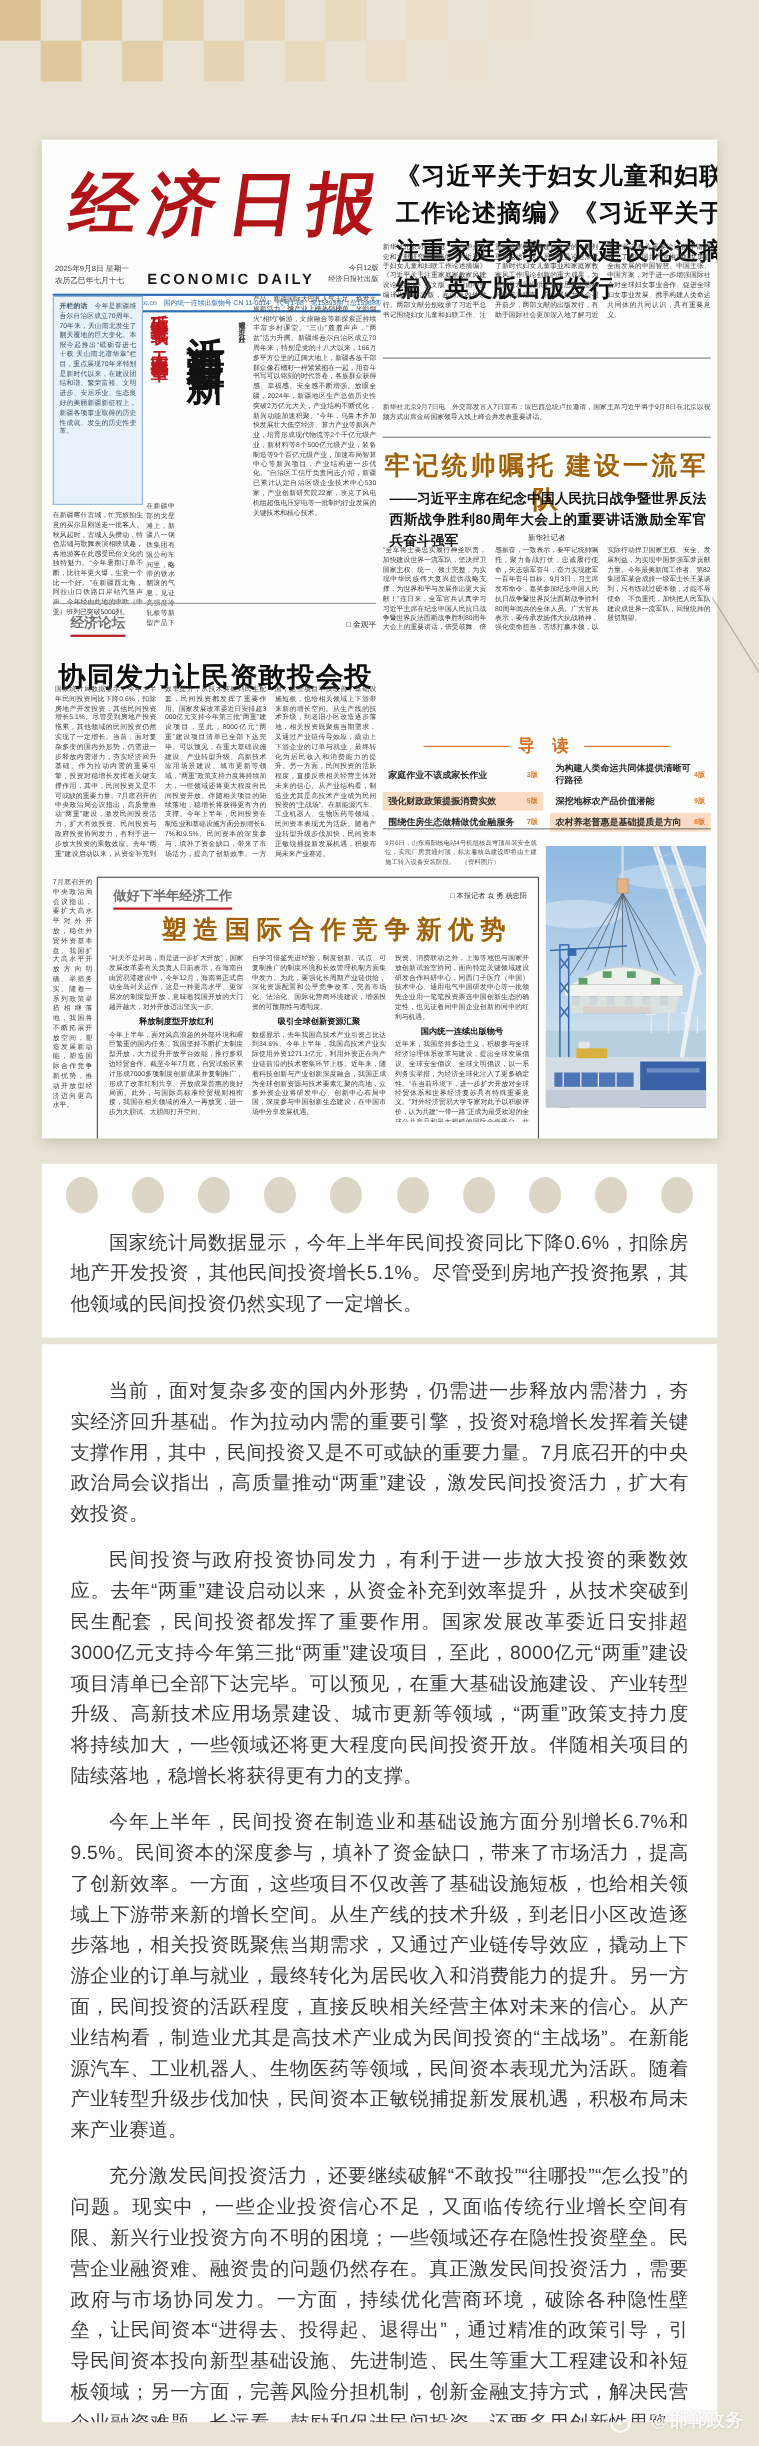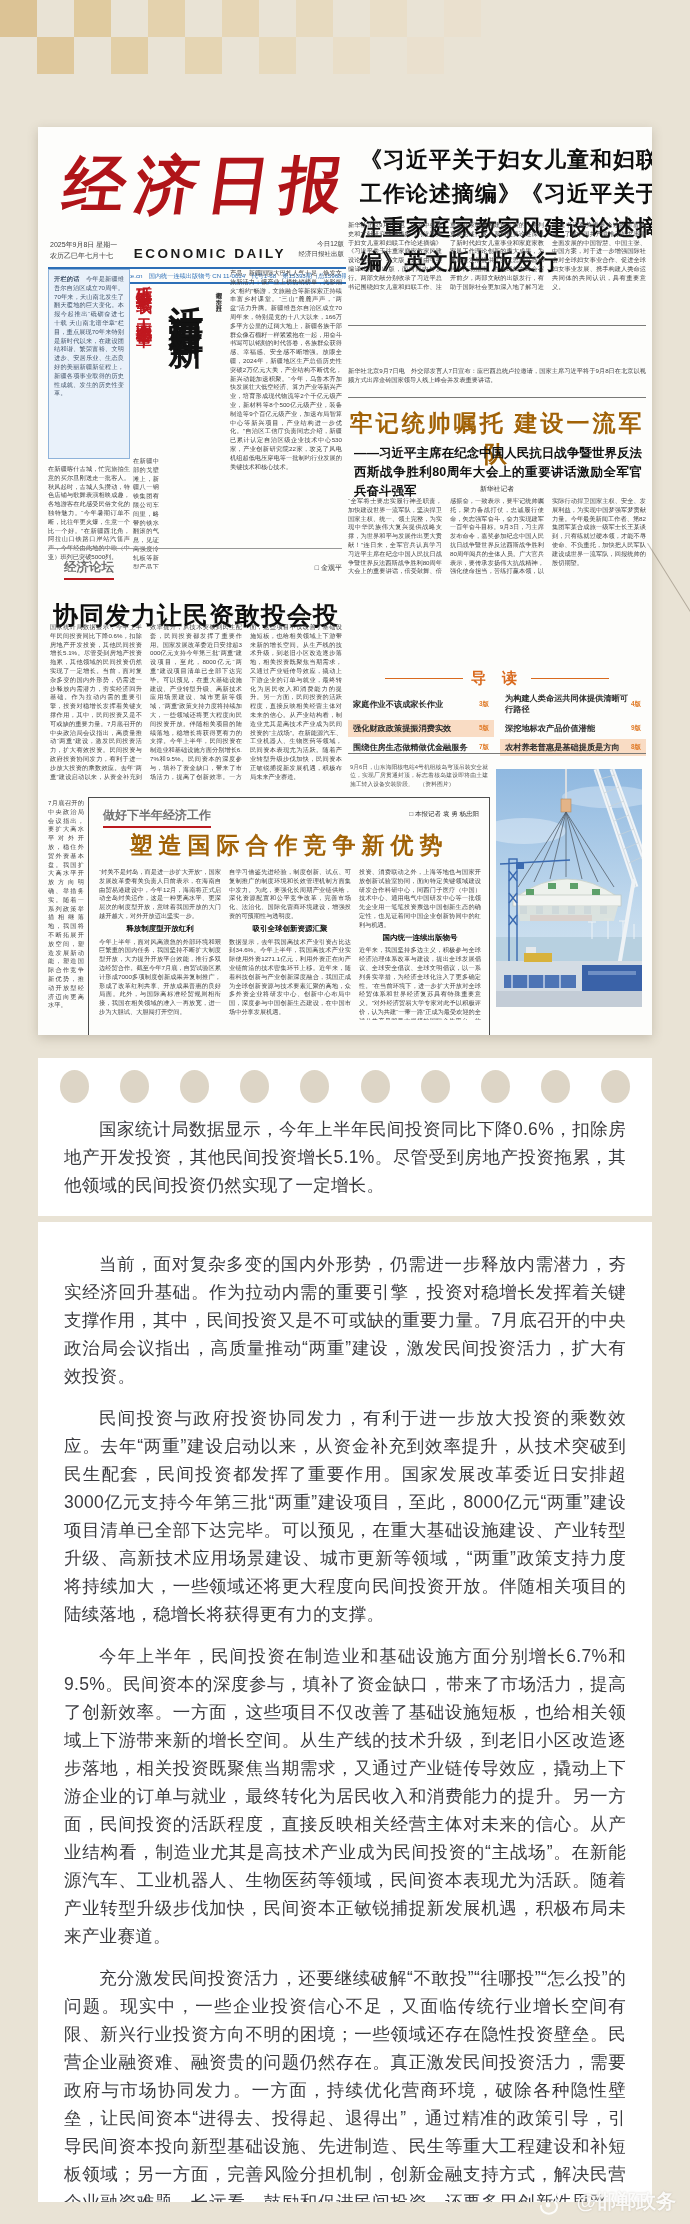--- a/index.html
+++ b/index.html
@@ -18,21 +18,21 @@
   .vert{writing-mode:vertical-rl;text-orientation:upright;}
   .daodu-cell{display:flex;justify-content:space-between;align-items:center;padding:3px 5px;font-size:8.2px;font-weight:bold;color:#2e2e2e;}
   .daodu-cell .pg{color:#e07b28;font-size:6.5px;font-weight:bold;margin-left:3px;flex:none;}
   .shaded{background:#f9dcc4;}
   .card{position:absolute;left:38px;background:#ffffff;overflow:hidden;}
   .bodytxt{font-size:17.5px;line-height:28px;color:#3b3b3f;text-align:justify;text-indent:2em;letter-spacing:.3px;margin:0 0 14px 0;}
   .dotrow{display:flex;justify-content:space-between;padding:0 22px;}
   .dot{width:29px;height:33px;border-radius:50%;background:#ddd5c6;}
   .subheadline{font-size:12.5px;font-weight:bold;color:#101010;line-height:19px;text-align:justify;}
   .colsub{font-size:7.5px;font-weight:bold;text-align:center;margin:4px 0;color:#111;}
-  .wm{display:flex;align-items:flex-end;gap:15px;color:rgba(255,255,255,.9);font-size:20px;font-weight:bold;text-shadow:0 0 2px rgba(120,110,90,.35);}
+  .wm{display:flex;align-items:flex-start;gap:15px;color:rgba(255,255,255,.9);font-size:17px;font-weight:bold;text-shadow:0 0 2px rgba(120,110,90,.35);}
   .crease{position:absolute;width:110px;height:1px;background:rgba(110,100,85,.45);transform:rotate(58deg);transform-origin:left top;}
 </style>
 </head>
 <body>
 
 <div class="page">
 
   <div>
     <div class="sq" style="left:0;top:0;background:#dcc395;"></div>
     <div class="sq" style="left:74px;top:0;background:#e0cb9f;"></div>
@@ -238,21 +238,21 @@
     <div class="abs bigsans" style="left:12px;top:472px;width:292px;text-align:center;font-size:25px;letter-spacing:1px;">协同发力让民资敢投会投</div>
     <div class="abs tinytxt cols3" style="left:12px;top:496px;width:292px;height:164px;">
       <span>国家统计局数据显示，今年上半年民间投资同比下降0.6%，扣除房地产开发投资，其他民间投资增长5.1%。尽管受到房地产投资拖累，其他领域的民间投资仍然实现了一定增长。</span><span>当前，面对复杂多变的国内外形势，仍需进一步释放内需潜力，夯实经济回升基础。作为拉动内需的重要引擎，投资对稳增长发挥着关键支撑作用，其中，民间投资又是不可或缺的重要力量。7月底召开的中央政治局会议指出，高质量推动“两重”建设，激发民间投资活力，扩大有效投资。</span><span>民间投资与政府投资协同发力，有利于进一步放大投资的乘数效应。去年“两重”建设启动以来，从资金补充到效率提升，从技术突破到民生配套，民间投资都发挥了重要作用。国家发展改革委近日安排超3000亿元支持今年第三批“两重”建设项目，至此，8000亿元“两重”建设项目清单已全部下达完毕。可以预见，在重大基础设施建设、产业转型升级、高新技术应用场景建设、城市更新等领域，“两重”政策支持力度将持续加大，一些领域还将更大程度向民间投资开放。伴随相关项目的陆续落地，稳增长将获得更有力的支撑。</span><span>今年上半年，民间投资在制造业和基础设施方面分别增长6.7%和9.5%。民间资本的深度参与，填补了资金缺口，带来了市场活力，提高了创新效率。一方面，这些项目不仅改善了基础设施短板，也给相关领域上下游带来新的增长空间。从生产线的技术升级，到老旧小区改造逐步落地，相关投资既聚焦当期需求，又通过产业链传导效应，撬动上下游企业的订单与就业，最终转化为居民收入和消费能力的提升。另一方面，民间投资的活跃程度，直接反映相关经营主体对未来的信心。从产业结构看，制造业尤其是高技术产业成为民间投资的“主战场”。在新能源汽车、工业机器人、生物医药等领域，民间资本表现尤为活跃。随着产业转型升级步伐加快，民间资本正敏锐捕捉新发展机遇，积极布局未来产业赛道。</span>
     </div>
 
     <div class="abs tinytxt" style="left:10px;top:672px;width:36px;height:226px;">7月底召开的中央政治局会议指出，要扩大高水平对外开放，稳住外贸外资基本盘。我国扩大高水平开放方向明确、举措务实。随着一系列政策举措相继落地，我国将不断拓展开放空间，塑造发展新动能，塑造国际合作竞争新优势，推动开放型经济迈向更高水平。</div>
 
     <div class="abs" style="left:50px;top:670px;width:402px;height:298px;border:1px solid #4d4d4d;box-sizing:border-box;">
       <div class="abs" style="left:14px;top:7px;"><span class="redlabel" style="font-size:12px;">做好下半年经济工作</span></div>
       <div class="abs" style="right:10px;top:12px;font-size:6.5px;color:#333;">□ 本报记者 袁 勇 杨忠阳</div>
-      <div class="abs serifhead" style="left:0;top:32px;width:100%;text-align:center;font-size:23px;letter-spacing:6px;">塑造国际合作竞争新优势</div>
+      <div class="abs serifhead" style="left:17px;top:32px;width:100%;text-align:center;font-size:23px;letter-spacing:6px;">塑造国际合作竞争新优势</div>
       <div class="abs" style="left:10px;top:70px;width:382px;height:152px;display:flex;gap:8px;">
         <div class="tinytxt" style="flex:1;">
           <span>“封关不是封岛，而是进一步扩大开放”，国家发展改革委有关负责人日前表示，在海南自由贸易港建设中，今年12月，海南将正式启动全岛封关运作，这是一种更高水平、更深层次的制度型开放，意味着我国开放的大门越开越大，对外开放迈出坚实一步。</span>
           <div class="colsub">释放制度型开放红利</div>
           <span>今年上半年，面对风高浪急的外部环境和艰巨繁重的国内任务，我国坚持不断扩大制度型开放，大力提升开放平台效能，推行多双边经贸合作。截至今年7月底，自贸试验区累计形成7000多项制度创新成果并复制推广，形成了改革红利共享、开放成果普惠的良好局面。此外，与国际高标准经贸规则相衔接，我国在相关领域的准入一再放宽，进一步为大胆试、大胆闯打开空间。</span>
         </div>
         <div class="tinytxt" style="flex:1;">
           <span>自学习借鉴先进经验，制度创新、试点、可复制推广的制度环境和长效管理机制方面集中发力。为此，要强化长周期产业链供给，深化资源配置和公平竞争改革，完善市场化、法治化、国际化营商环境建设，增强投资的可预期性与透明度。</span>
           <div class="colsub">吸引全球创新资源汇聚</div>
           <span>数据显示，去年我国高技术产业引资占比达到34.6%。今年上半年，我国高技术产业实际使用外资1271.1亿元，利用外资正在向产业链前沿的技术密集环节上移。近年来，随着科技创新与产业创新深度融合，我国正成为全球创新资源与技术要素汇聚的高地，众多外资企业将研发中心、创新中心布局中国，深度参与中国创新生态建设，在中国市场中分享发展机遇。</span>

